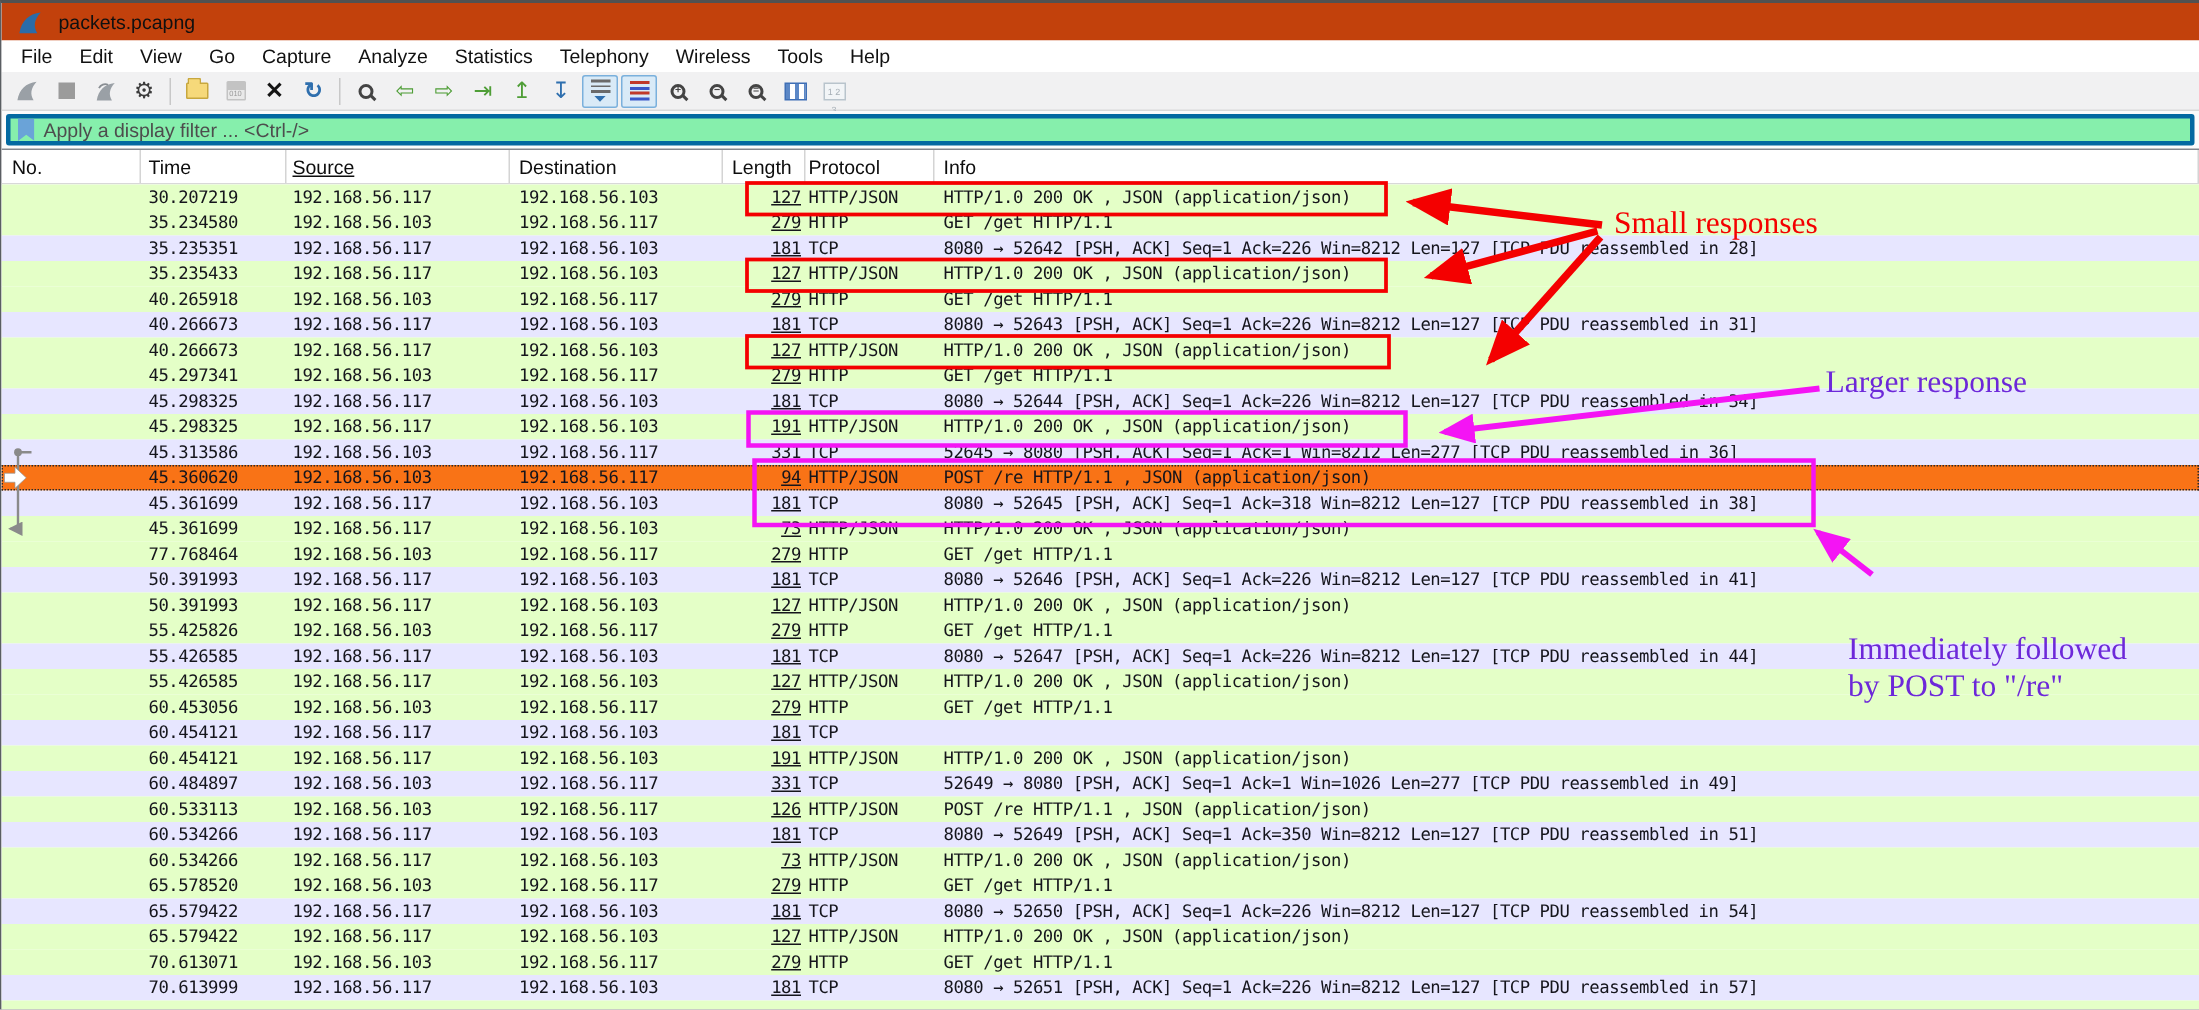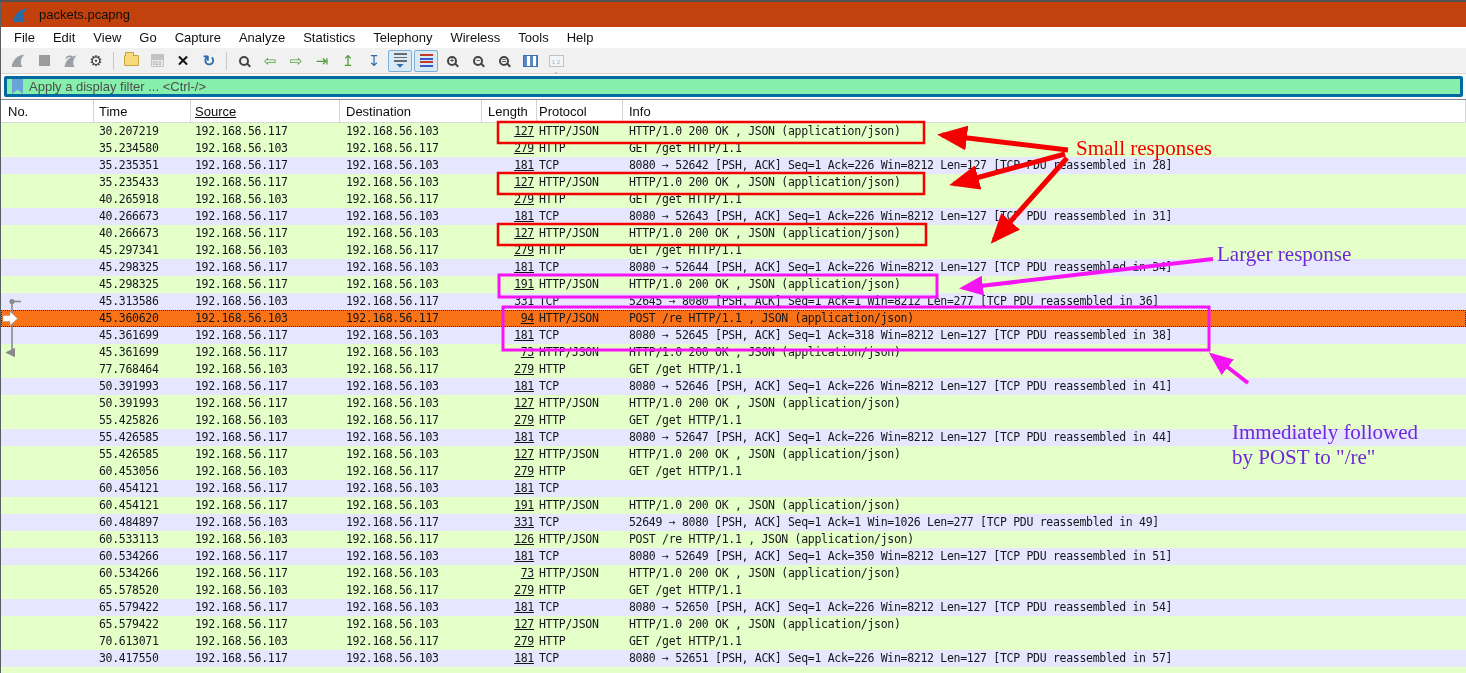--- a/index.html
+++ b/index.html
@@ -469,21 +469,21 @@
     <span class="c cno">26</span>
     <span class="c ctime">70.613071</span>
     <span class="c csrc">192.168.56.103</span>
     <span class="c cdst">192.168.56.117</span>
     <span class="c clen">279</span>
     <span class="c cproto">HTTP</span>
     <span class="c cinfo">GET /get HTTP/1.1</span>
   </div>
       <div class="prow row-l">
     <span class="c cno">56</span>
-    <span class="c ctime">30.417550</span>
+    <span class="c ctime">70.613999</span>
     <span class="c csrc">192.168.56.117</span>
     <span class="c cdst">192.168.56.103</span>
     <span class="c clen">181</span>
     <span class="c cproto">TCP</span>
     <span class="c cinfo">8080 → 52651 [PSH, ACK] Seq=1 Ack=226 Win=8212 Len=127 [TCP PDU reassembled in 57]</span>
   </div>
     </div>
   <div class="partial-row"></div>
 
   <svg class="overlay" viewBox="0 0 1466 673">

